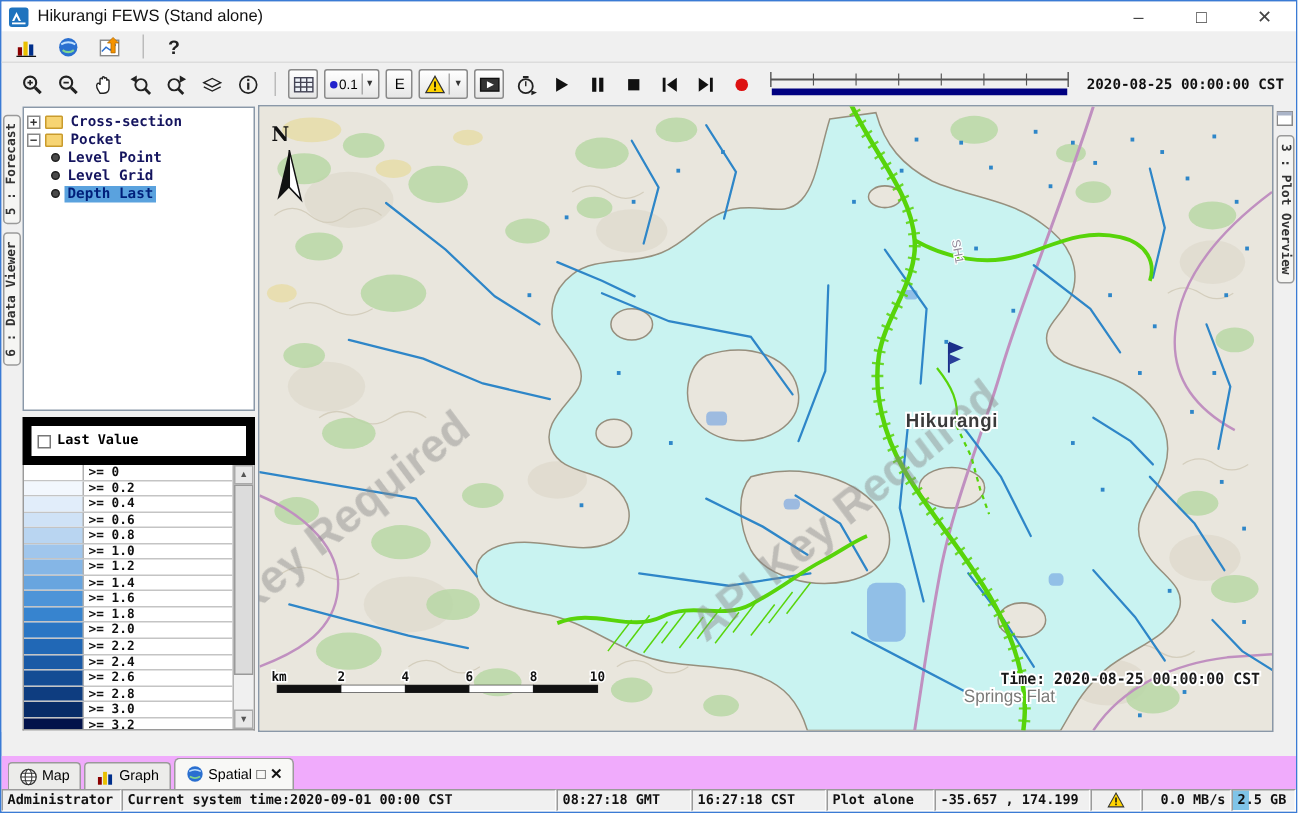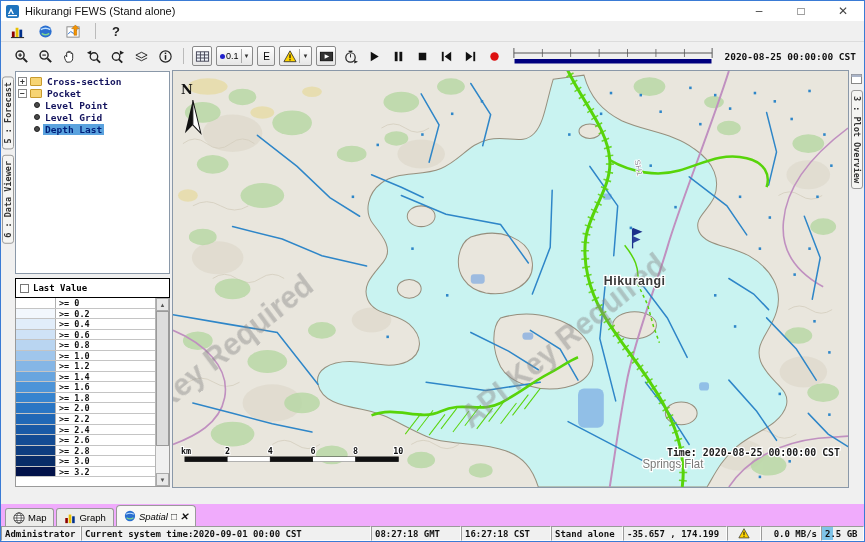--- a/index.html
+++ b/index.html
@@ -50,40 +50,40 @@
   .trow { display:flex; align-items:center; height:12px; gap:3px; font-size:9.5px; color:#14145e; font-family:"DejaVu Sans Mono",monospace; font-weight:bold; white-space:nowrap; }
   .expander { width:9px; height:9px; border:1px solid #888; background:#fff; font-size:8px; line-height:7px; text-align:center; color:#333; flex:none; }
   .expander.plus::before{content:"+";} .expander.minus::before{content:"−";}
   .folder { width:12px; height:9px; background:#f7d473; border:1px solid #c99b2d; border-radius:1px; flex:none; }
   .bullet { width:6px; height:6px; border-radius:50%; background:#4a4a4a; border:1px solid #222; flex:none; margin-left:1px; }
   .indent { width:12px; flex:none; }
   .tlabel { padding:0 2px; }
   .tlabel.selected { background:var(--selection,#5aa2de); color:#001f7a; }
 
   .legend-box { flex:1; margin-top:4px; display:flex; flex-direction:column; min-height:0; }
-  .legend-head { height:20px; background:#fff; border:1px solid #000000; display:flex; align-items:center; gap:4px; padding-left:4px; font-size:9px; flex:none; }
+  .legend-head { height:32px; background:#fff; border:6px solid #000000; display:flex; align-items:center; gap:4px; padding-left:4px; font-size:9px; flex:none; }
   .checkbox { width:9px; height:9px; border:1px solid #777; background:#fff; flex:none; }
   .legend-grid { flex:1; background:#fff; border:1px solid #9a9a9a; border-top:none; position:relative; overflow:hidden; }
   .lrows { position:absolute; inset:0 14px 0 0; }
   .lrow { display:flex; height:10.55px; border-bottom:1px solid #c4c4c4; }
   .sw { width:40px; border-right:1px solid #b0b0b0; flex:none; }
   .ll { font-size:8.5px; padding:0 0 0 3px; line-height:10px; color:#111; }
   .vscroll { position:absolute; top:0; right:0; bottom:0; width:14px; background:#f0f0f0; border-left:1px solid #b5b5b5; }
   .sarr { height:13px; border:1px solid #aaa; background:#e8e8e8; font-size:6px; text-align:center; line-height:12px; color:#555; }
   .sarr-up::before{content:"▲";} .sarr-down::before{content:"▼";}
   .sarr-down { position:absolute; bottom:0; left:0; right:0; }
   .sthumb { position:absolute; top:13px; left:0; right:0; height:72%; background:#dcdcdc; border:1px solid #9a9a9a; }
 
   .map-area { flex:1; position:relative; background:#e9e6dd; border:1px solid #8a98a8; min-width:0; }
   .map-area svg.mapsvg { position:absolute; inset:0; width:100%; height:100%; }
 
   
   .tabbar { height:22px; background:#f0abfc; display:flex; align-items:flex-end; padding-left:4px; gap:2px; flex:none;margin-top:16px; }
   .btab { display:inline-flex; align-items:center; gap:3px; border:1px solid #9a9a9a; border-bottom:none; border-radius:3px 3px 0 0; background:#ececea; height:18px; padding:0 7px; font-size:9.5px; }
-  .btab.active { background:#f8f8f6; height:21px; border-radius:4px 4px 0 0;font-style:italic; }
+  .btab.active { background:#f8f8f6; height:21px; border-radius:4px 4px 0 0; }
   .btab svg { width:12px; height:12px; }
   .tab-max::before{content:"□"; font-size:10px; color:#222; font-weight:bold;}
   .tab-close::before{content:"✕"; font-size:10px; color:#111; font-weight:bold;}
   .logsrow { height:18px; background:#f0f0f0; display:flex; align-items:center; padding-left:6px; border-bottom:1px solid #c8c8c8; flex:none; }
   .logs-btn { border:1px solid #888; border-radius:2px; background:linear-gradient(#fff,#e4e4e4); font-size:9px; padding:1px 7px; }
 
   
   .statusbar { height:15px; display:flex; flex:none; background:#f0f0f0; font-size:9px; }
   .cell { border:1px solid; border-color:#9a9a9a #fdfdfd #fdfdfd #9a9a9a; display:flex; align-items:center; padding:0 3px; white-space:nowrap; overflow:hidden; color:#111; }
   .mem { background:linear-gradient(to right, var(--memory_fill,#7fc4e8) 0 26%, #f0f0f0 26%); }
@@ -662,21 +662,21 @@
       <span class="tab-close"></span>
     </span>
   </div>
 
 
   <div class="statusbar mono">
     <span class="cell" style="width:80px">Administrator</span>
     <span class="cell" style="width:290px">Current system time:2020-09-01 00:00 CST</span>
     <span class="cell" style="width:90px">08:27:18 GMT</span>
     <span class="cell" style="width:90px">16:27:18 CST</span>
-    <span class="cell" style="width:72px">Stand alone</span>
+    <span class="cell" style="width:72px">Plot alone</span>
     <span class="cell" style="width:104px">-35.657 , 174.199</span>
     <span class="cell" style="width:34px; justify-content:center">
       <svg width="12" height="11" viewBox="0 0 16 15">
           <polygon points="8,1 15,13.5 1,13.5" style="fill:var(--warning_yellow,#ffd400)" stroke="#333"></polygon>
           <rect x="7.3" y="5" width="1.4" height="4.5" fill="#111"></rect>
           <rect x="7.3" y="10.5" width="1.4" height="1.5" fill="#111"></rect>
         </svg>
     </span>
     <span class="cell" style="width:60px; justify-content:flex-end">0.0 MB/s</span>
     <span class="cell mem" style="flex:1">2.5 GB</span>

